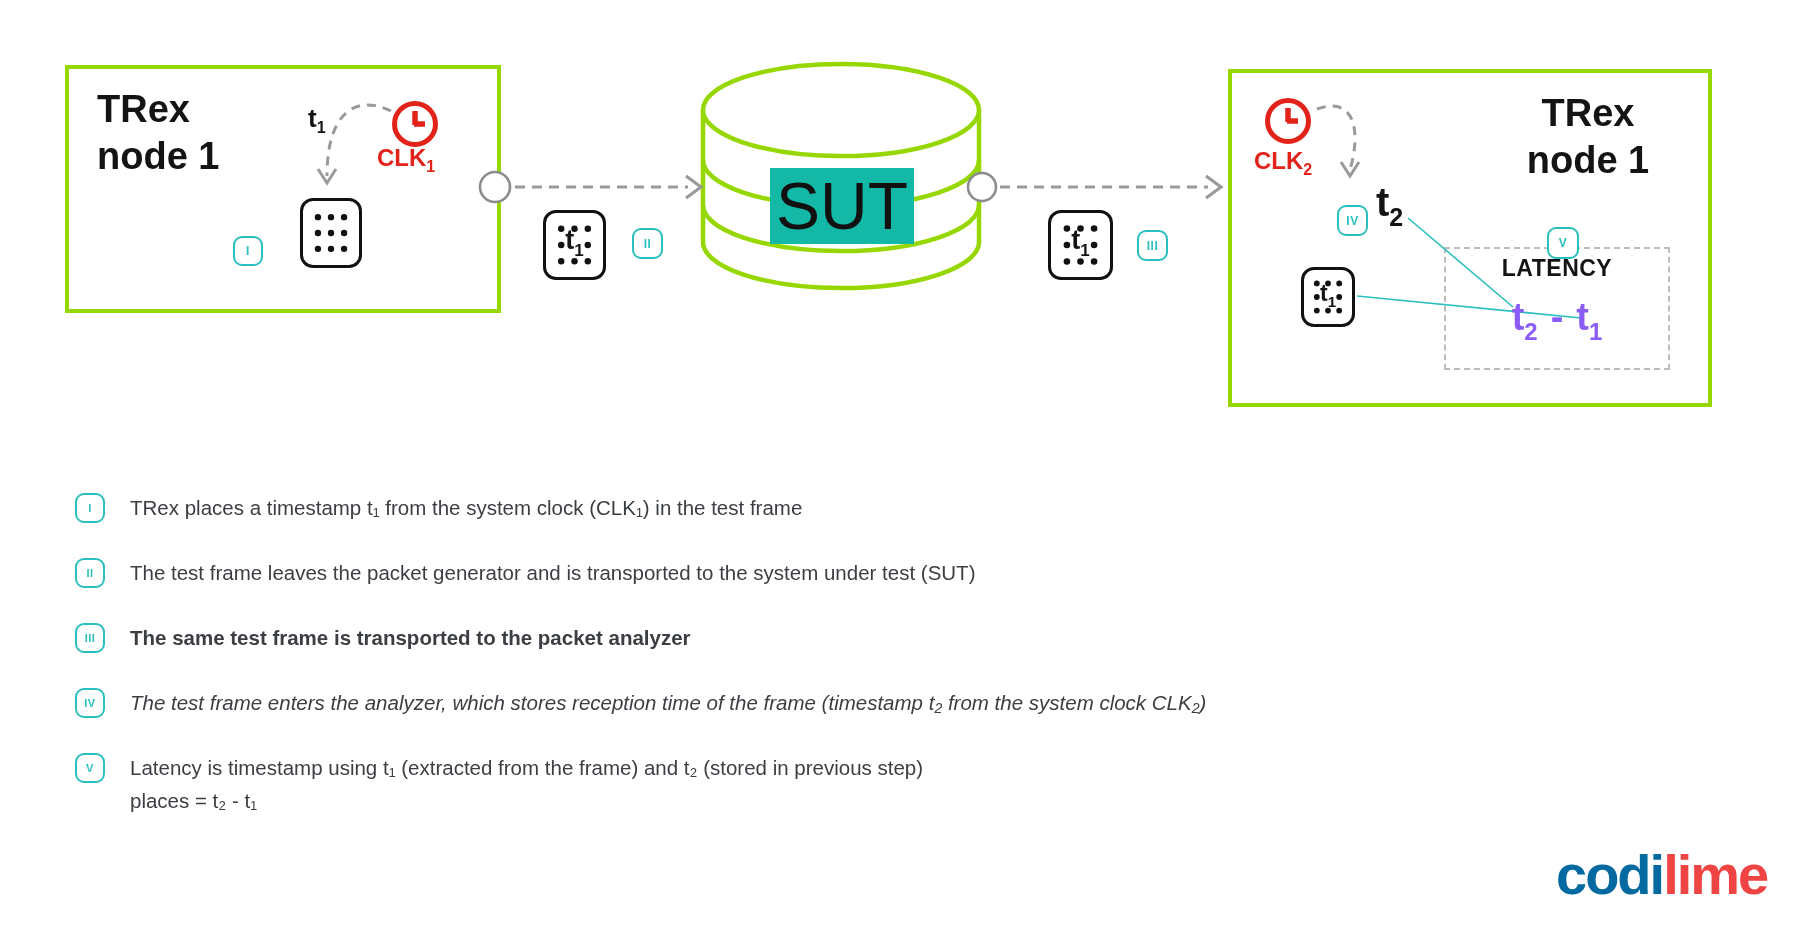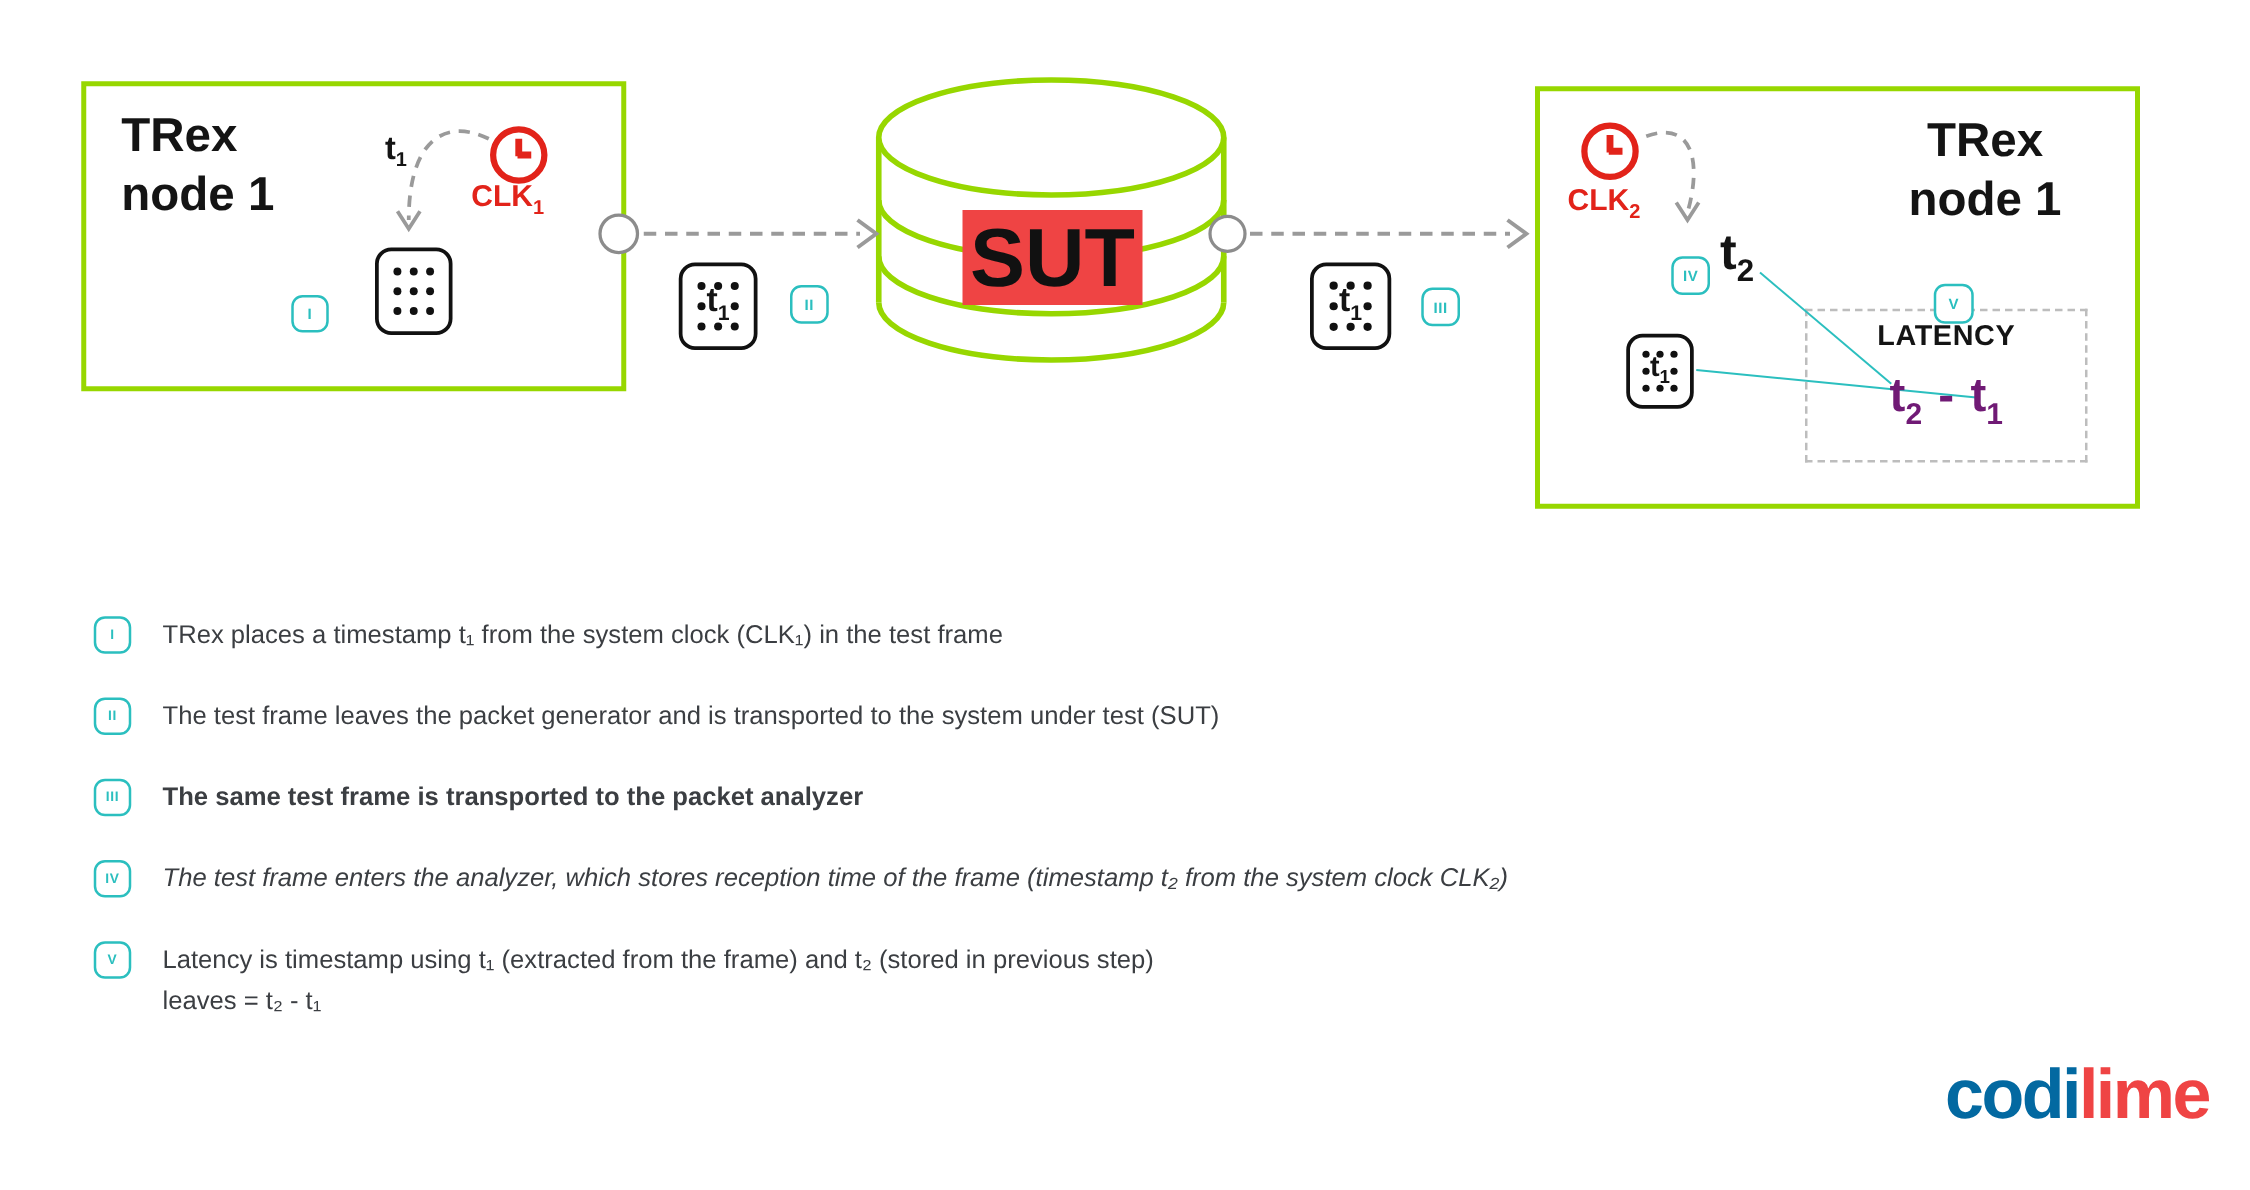--- a/index.html
+++ b/index.html
@@ -21,29 +21,29 @@
   .frame svg{position:absolute;left:0;top:0;width:100%;height:100%;}
   .frame .flabel{position:absolute;left:50%;top:50%;transform:translate(-50%,-56%);font-weight:800;color:#141414;font-size:27px;}
   .frame .flabel .sub{font-size:17px;}
   .frame-sm .flabel{font-size:23px;}
   .frame-sm .flabel .sub{font-size:15px;}
   
   .badge{position:absolute;box-sizing:border-box;border:2px solid #2BBFBF;border-radius:9px;background:#fff;
          color:#2BBFBF;font-size:12px;font-weight:700;display:flex;align-items:center;justify-content:center;
          z-index:7;letter-spacing:0.5px;}
   
-  #sut-label{position:absolute;left:770px;top:168px;width:144px;height:76px;background:#ef4444;z-index:6;
-             display:flex;align-items:center;justify-content:center;font-size:66px;font-weight:700;color:#111;}
+  #sut-label{position:absolute;left:770px;top:168px;width:144px;height:76px;background:#14b8a6;z-index:6;
+             display:flex;align-items:center;justify-content:center;font-size:66px;font-weight:400;color:#111;}
   
   #latency-box{position:absolute;left:1444px;top:247px;width:226px;height:123px;border:2px dashed #bdbdbd;
                box-sizing:border-box;z-index:2;background:transparent;}
   #latency-title{position:absolute;left:1444px;top:255px;width:226px;text-align:center;font-size:23px;
                  font-weight:800;color:#141414;letter-spacing:0.5px;z-index:6;}
   #latency-formula{position:absolute;left:1444px;top:296px;width:226px;text-align:center;z-index:6;
-                   font-weight:800;color:#701a75;font-size:38px;white-space:nowrap;}
+                   font-weight:800;color:#8b5cf6;font-size:38px;white-space:nowrap;}
   #latency-formula .sub{font-size:24px;font-weight:800;}
   #latency-formula .minus{margin:0 13px;}
   
   #overlay{position:absolute;left:0;top:0;width:1800px;height:952px;z-index:5;pointer-events:none;}
   
   .step-badge{width:30px;height:30px;font-size:11px;}
   .step-text{position:absolute;left:130px;font-size:20.5px;color:#3b3e42;line-height:30px;white-space:nowrap;z-index:6;}
   
   #logo{position:absolute;left:1556px;top:842px;font-size:56px;font-weight:800;letter-spacing:-2px;z-index:6;white-space:nowrap;}
   #logo .codi{color:#0369a1;}
@@ -204,18 +204,18 @@
     <div class="step-text" style="top:558px;">The test frame leaves the packet generator and is transported to the system under test (SUT)</div>
 
     <div class="badge step-badge" style="left:75px;top:623px;">III</div>
     <div class="step-text" style="top:623px;font-weight:bold;">The same test frame is transported to the packet analyzer</div>
 
     <div class="badge step-badge" style="left:75px;top:688px;">IV</div>
     <div class="step-text" style="top:688px;font-style:italic;">The test frame enters the analyzer, which stores reception time of the frame (timestamp t₂ from the system clock CLK₂)</div>
 
     <div class="badge step-badge" style="left:75px;top:753px;">V</div>
     <div class="step-text" style="top:753px;">Latency is timestamp using t₁ (extracted from the frame) and t₂ (stored in previous step)</div>
-    <div class="step-text" style="top:786px;">leaves = t₂ - t₁</div>
+    <div class="step-text" style="top:786px;">places = t₂ - t₁</div>
   </div>
 
   <div id="logo"><span class="codi">codi</span><span class="lime">lime</span></div>
 
 </div>
 
 </body></html>

